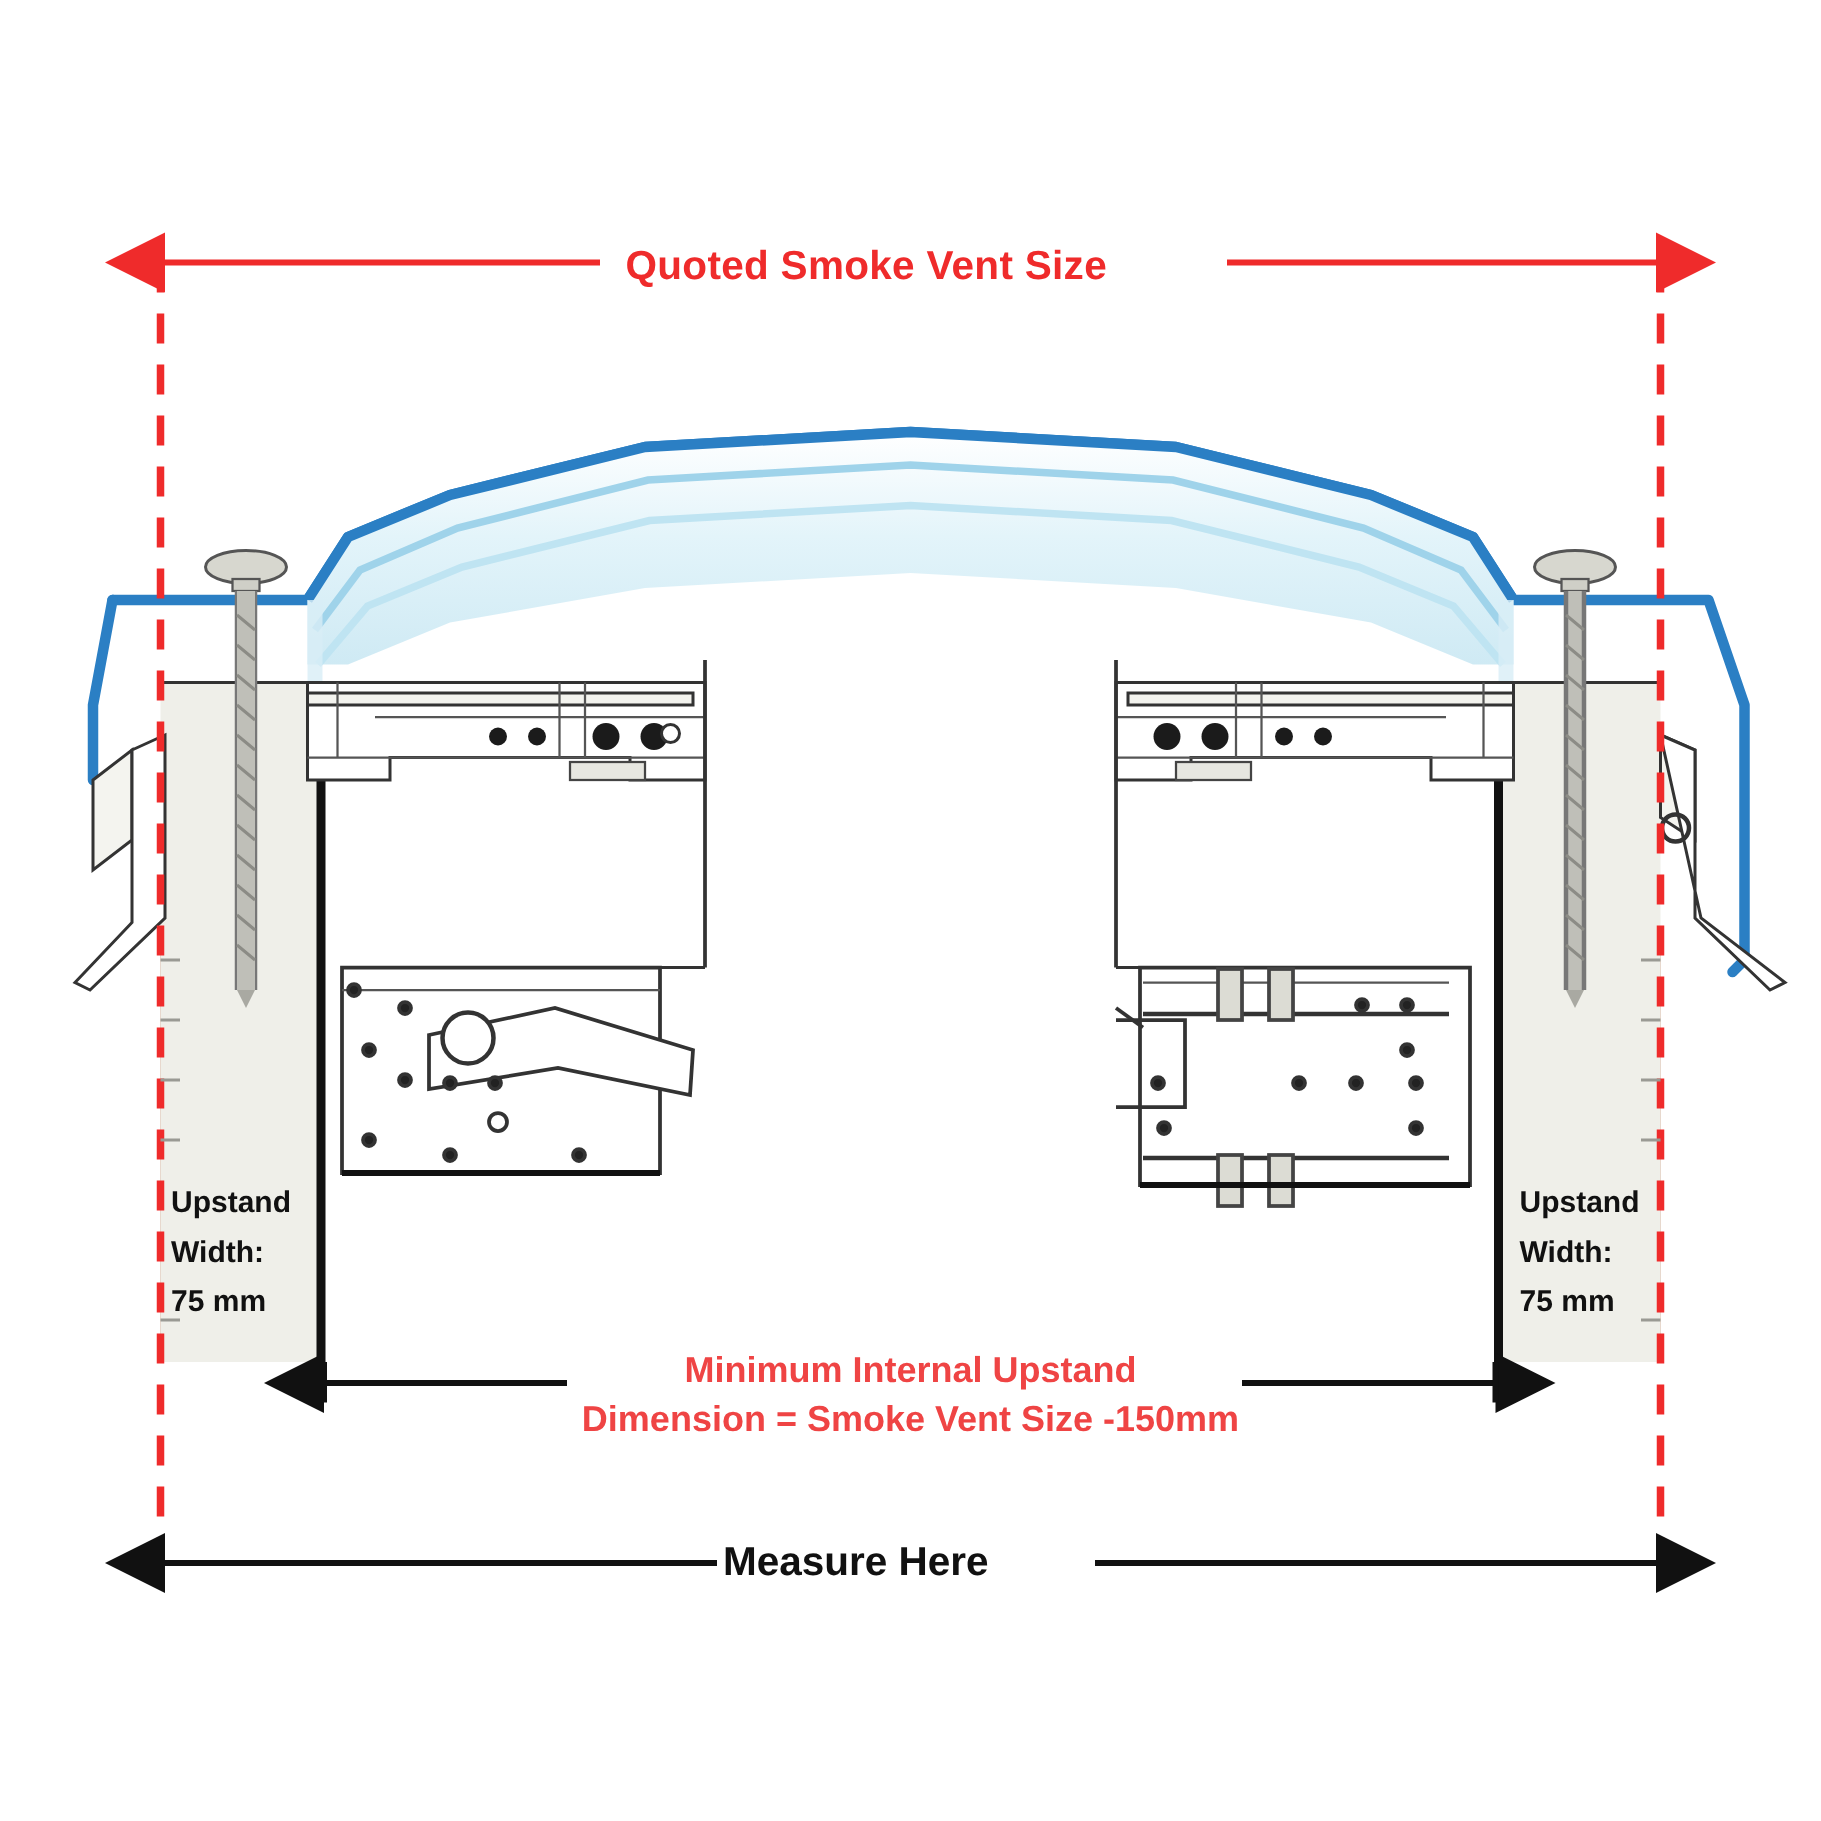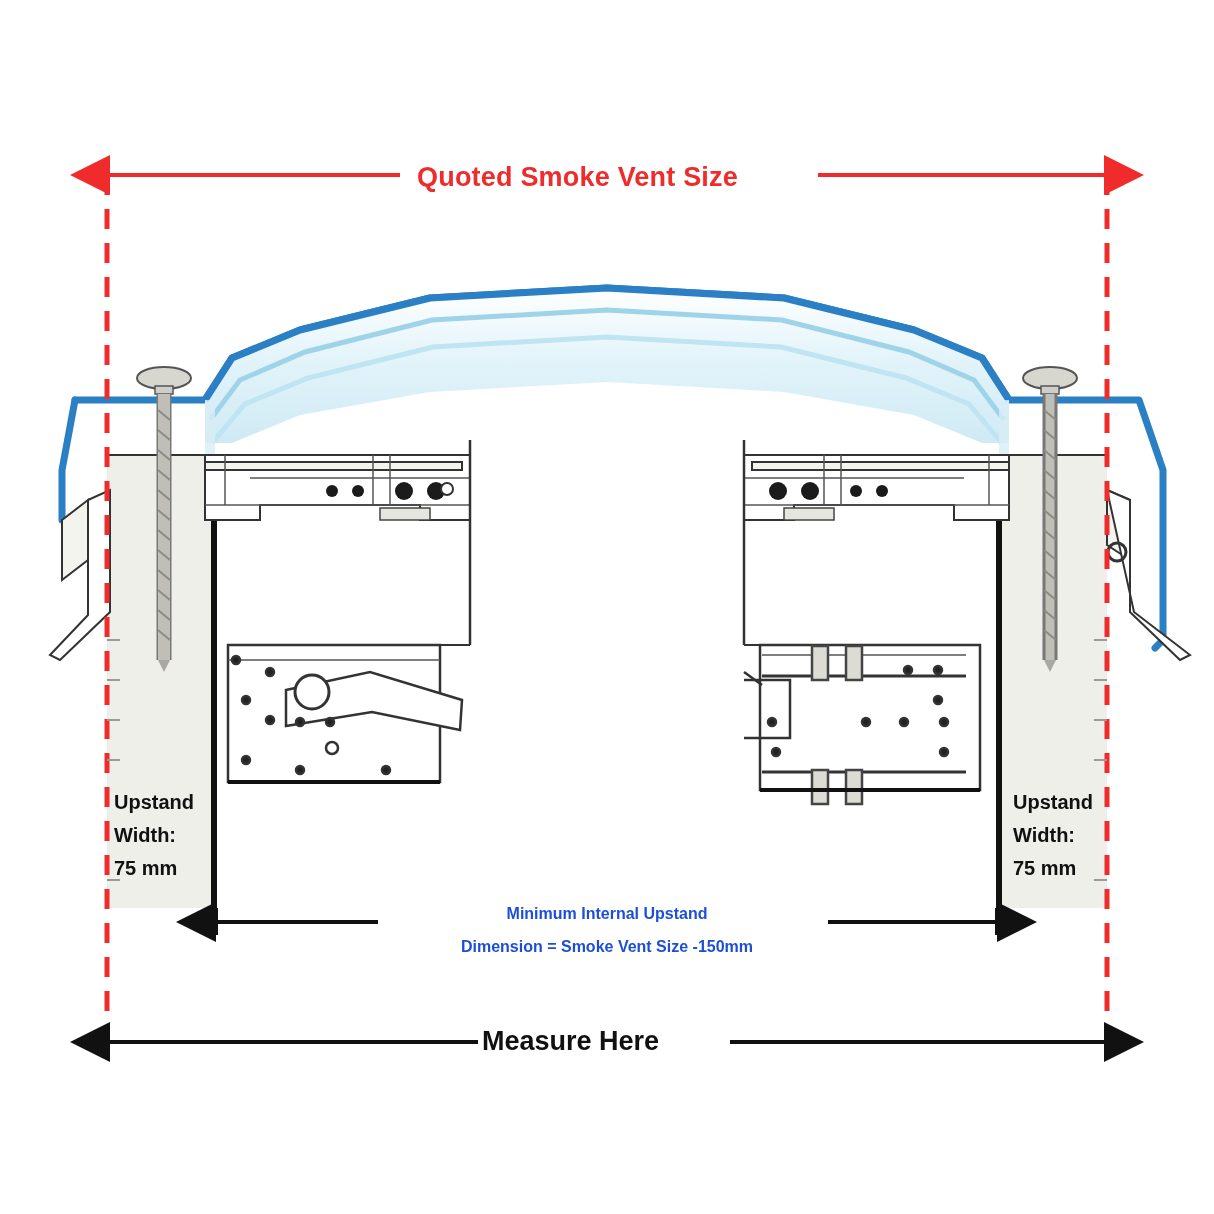--- a/index.html
+++ b/index.html
@@ -53,22 +53,22 @@
     left: 1013px;
     top: 786px;
     font-size: 20px;
     color: #111111;
     line-height: 33px;
     text-align: left;
   }
   #label-internal {
     left: 382px;
     top: 897px;
-    font-size: 16px;
-    color: #1d4ed8;
+    font-size: 24px;
+    color: #ef4444;
     line-height: 33px;
     text-align: center;
     width: 450px;
   }
 </style>
 </head>
 <body>
 
 <div id="stage">
 

